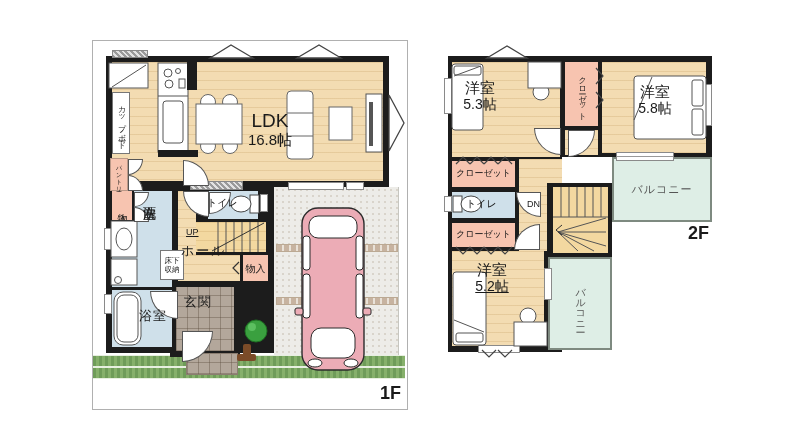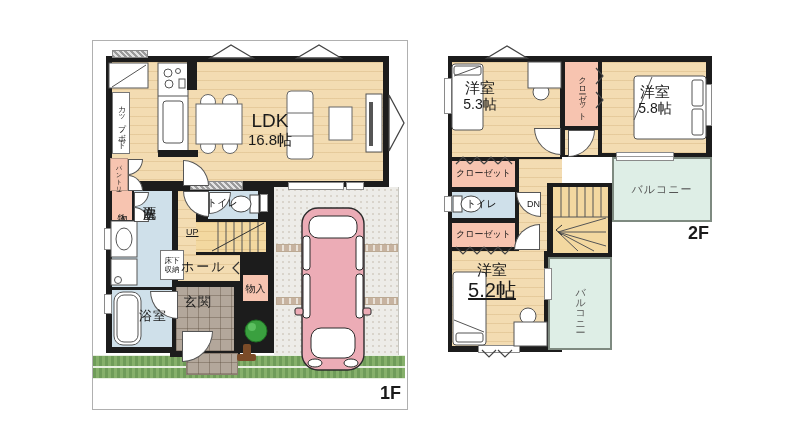--- a/index.html
+++ b/index.html
@@ -49,21 +49,21 @@
   <div class="abs wall" style="left:106px;top:185px;width:168px;height:168px;"></div>
   <div class="abs wall" style="left:170px;top:281px;width:70px;height:76px;"></div>
 
   <div class="abs wood" style="left:112px;top:62px;width:271px;height:119px;"></div>
   <div class="abs wet" style="left:112px;top:191px;width:60px;height:96px;"></div>
   <div class="abs wet" style="left:112px;top:290px;width:60px;height:57px;"></div>
   <div class="abs wet" style="left:208px;top:191px;width:50px;height:28px;"></div>
   <div class="abs wood" style="left:178px;top:191px;width:18px;height:64px;"></div>
   <div class="abs wood" style="left:196px;top:222px;width:70px;height:30px;background-color:#f3d8a0;"></div>
   <div class="abs wood" style="left:178px;top:255px;width:62px;height:26px;"></div>
-  <div class="abs pink ctr" style="left:240px;top:255px;width:28px;height:26px;border-left:3px solid #1c1c1c;box-sizing:border-box;margin-top:20px;">
+  <div class="abs pink ctr" style="left:240px;top:255px;width:28px;height:26px;border-left:3px solid #1c1c1c;box-sizing:border-box;">
     <span class="txt" style="position:static;font-size:10px;">物入</span>
   </div>
   <div class="abs tile" style="left:176px;top:287px;width:58px;height:64px;"></div>
   <div class="abs tile" style="left:186px;top:353px;width:52px;height:22px;border:1px solid #8a7d70;box-sizing:border-box;"></div>
 
   <div class="abs pink ctr" style="left:112px;top:191px;width:22px;height:31px;border-right:2px solid #1c1c1c;border-bottom:2px solid #1c1c1c;box-sizing:border-box;">
     <span class="vtxt" style="font-size:10px;">物入</span>
   </div>
   <div class="abs pink ctr" style="left:110px;top:158px;width:18px;height:33px;border:1px solid #b98;box-sizing:border-box;">
     <span class="vtxt" style="font-size:6px;">パントリー</span>
@@ -288,33 +288,33 @@
 
   <div class="txt" style="left:238px;top:111px;width:64px;text-align:center;">
     <div style="font-size:19px;">LDK</div>
     <div style="font-size:15px;">16.8帖</div>
   </div>
   <div class="txt vtxt" style="left:143px;top:196px;font-size:13px;">洗面室</div>
   <div class="txt ctr labelbox" style="left:160px;top:250px;width:24px;height:30px;font-size:7.5px;white-space:normal;line-height:1.2;">床下収納</div>
   <div class="txt" style="left:139px;top:309px;font-size:13px;letter-spacing:1px;">浴室</div>
   <div class="txt" style="left:207px;top:197px;font-size:10px;">トイレ</div>
   <div class="txt" style="left:186px;top:228px;font-size:9px;text-decoration:underline;">UP</div>
-  <div class="txt" style="left:181px;top:260px;font-size:13px;letter-spacing:2px;">ホール</div>
+  <div class="txt" style="left:181px;top:244px;font-size:13px;letter-spacing:2px;">ホール</div>
   <div class="txt" style="left:184px;top:295px;font-size:13px;letter-spacing:1px;">玄関</div>
   <div class="txt" style="left:380px;top:384px;font-size:18px;font-weight:bold;">1F</div>
 
   <div class="txt" style="left:450px;top:80px;width:60px;text-align:center;">
     <div style="font-size:15px;">洋室</div>
     <div style="font-size:14px;">5.3帖</div>
   </div>
   <div class="txt" style="left:614px;top:84px;width:82px;text-align:center;">
     <div style="font-size:15px;">洋室</div>
     <div style="font-size:14px;">5.8帖</div>
   </div>
   <div class="txt" style="left:460px;top:262px;width:64px;text-align:center;">
     <div style="font-size:15px;">洋室</div>
-    <div style="font-size:20px;text-decoration:underline;">5.2帖</div>
+    <div style="font-size:14px;text-decoration:underline;">5.2帖</div>
   </div>
   <div class="txt" style="left:466px;top:198px;font-size:10px;">トイレ</div>
   <div class="txt" style="left:527px;top:200px;font-size:9px;">DN</div>
   <div class="txt" style="left:688px;top:224px;font-size:18px;font-weight:bold;">2F</div>
 
 </div>
 
 </body></html>

